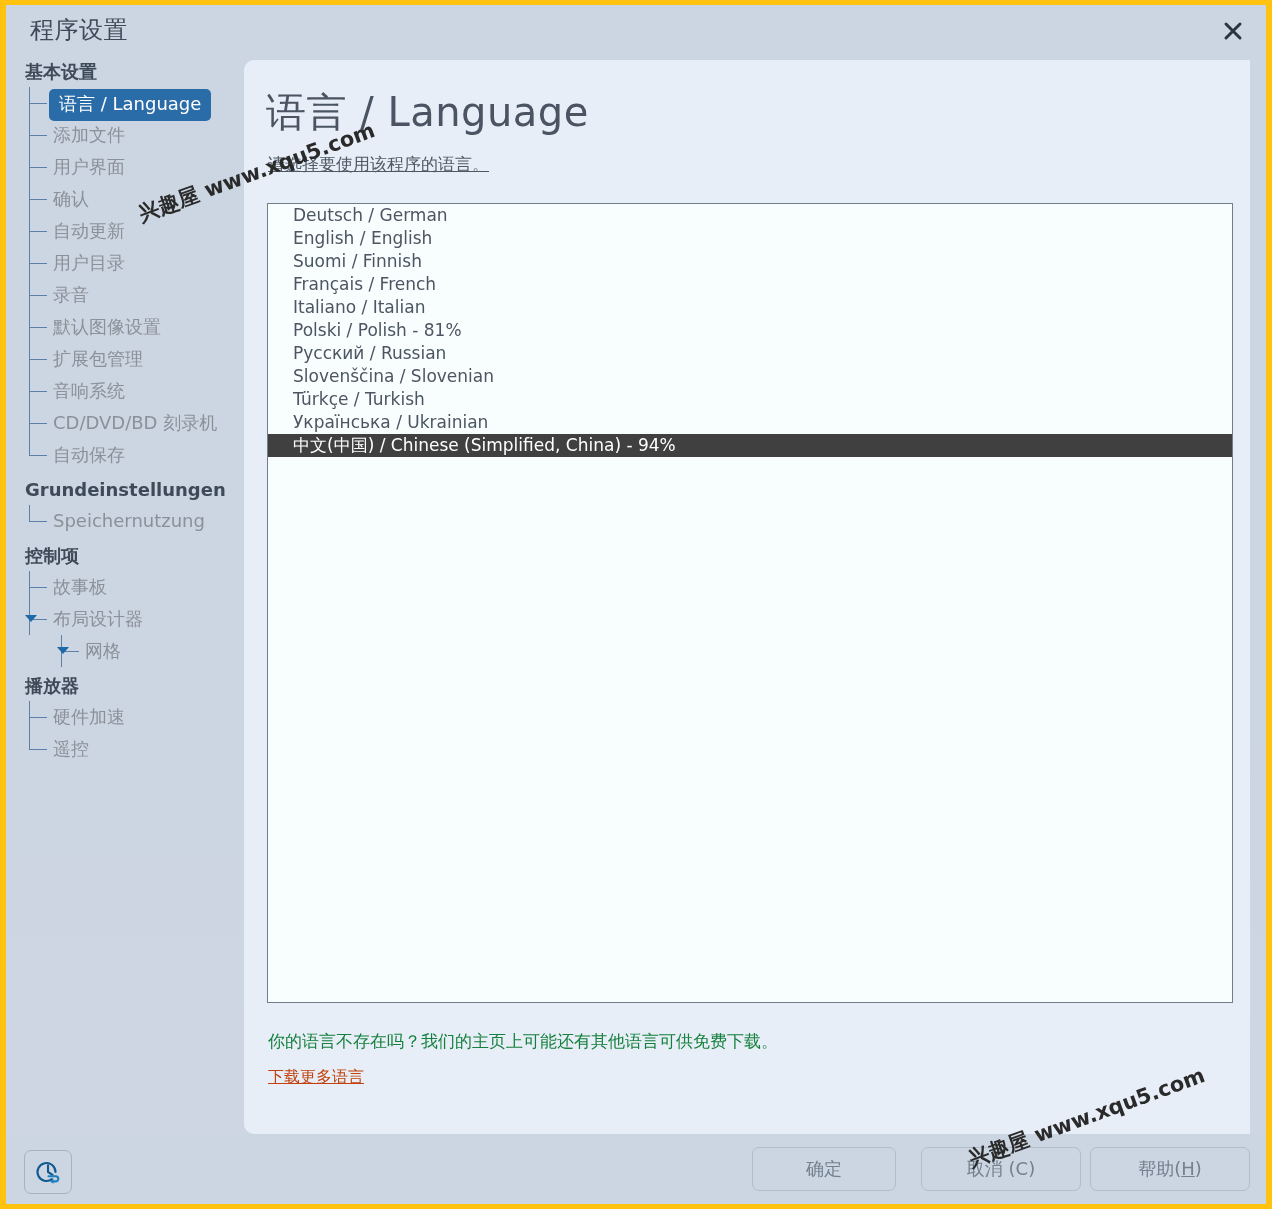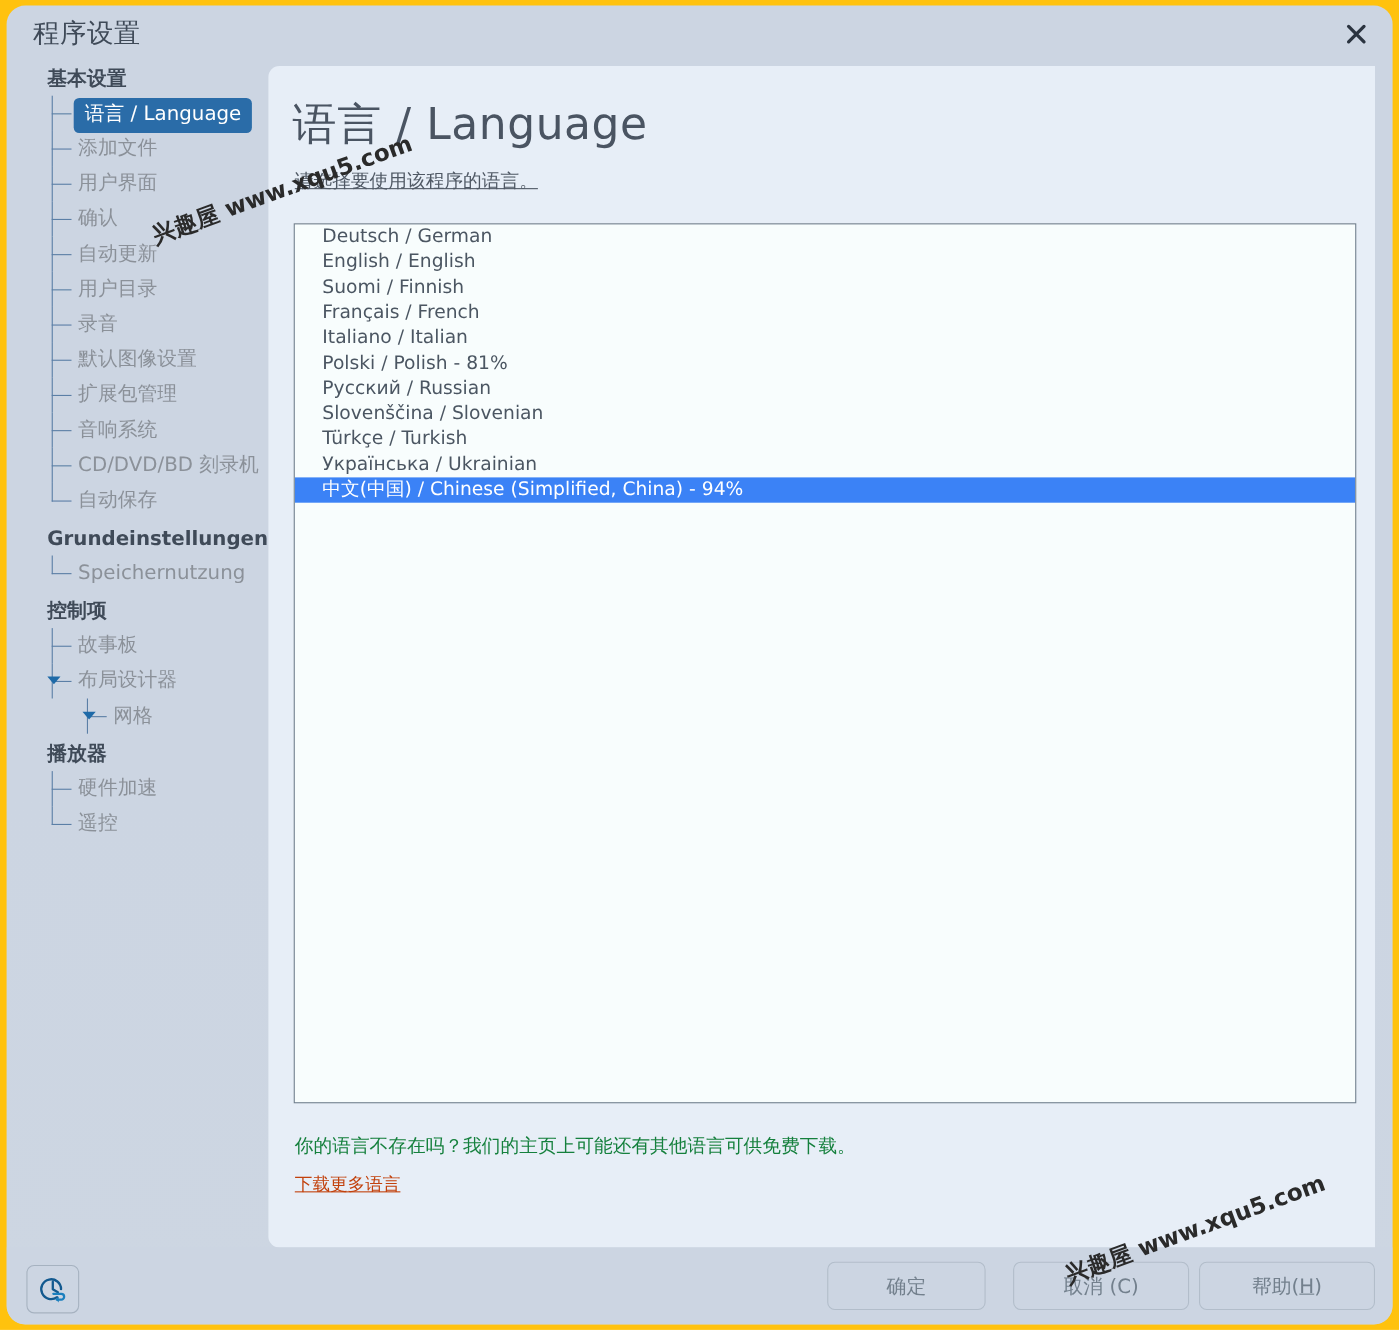--- a/index.html
+++ b/index.html
@@ -19,21 +19,20 @@
   
   #window {
     position: absolute;
     left: 6px;
     top: 5px;
     width: 1260px;
     height: 1199px;
     background: #ccd6e3;
     background: linear-gradient(180deg, #ccd5e2 0%, #ccd5e2 60%, #cdd6e2 100%);
     overflow: hidden;
-    border-radius: 17px;
   }
 
   
   #titlebar {
     position: absolute;
     left: 0; top: 0;
     width: 1260px;
     height: 50px;
   }
   #window-title {
@@ -55,21 +54,21 @@
     display: flex;
     align-items: center;
     justify-content: center;
     cursor: pointer;
   }
   #close-button svg { display: block; }
 
   
   #sidebar {
     position: absolute;
-    left: 18px;
+    left: 0;
     top: 52px;
     width: 238px;
     height: 1060px;
     padding-left: 19px;
     box-sizing: border-box;
     font-size: 0;
   }
   .side-group-title {
     font-size: 18px;
     font-weight: bold;
@@ -189,21 +188,21 @@
     height: 23px;
     line-height: 23px;
     padding-left: 25px;
     font-size: 17px;
     color: #4b5662;
     white-space: nowrap;
     font-family: "DejaVu Sans", "Liberation Sans", sans-serif;
     cursor: default;
   }
   .lang-row.selected {
-    background: #3b82f6;
+    background: #404040;
     color: #ffffff;
   }
 
   
   #footer-note {
     position: absolute;
     left: 24px;
     top: 970px;
     font-size: 17px;
     color: #15803d;

